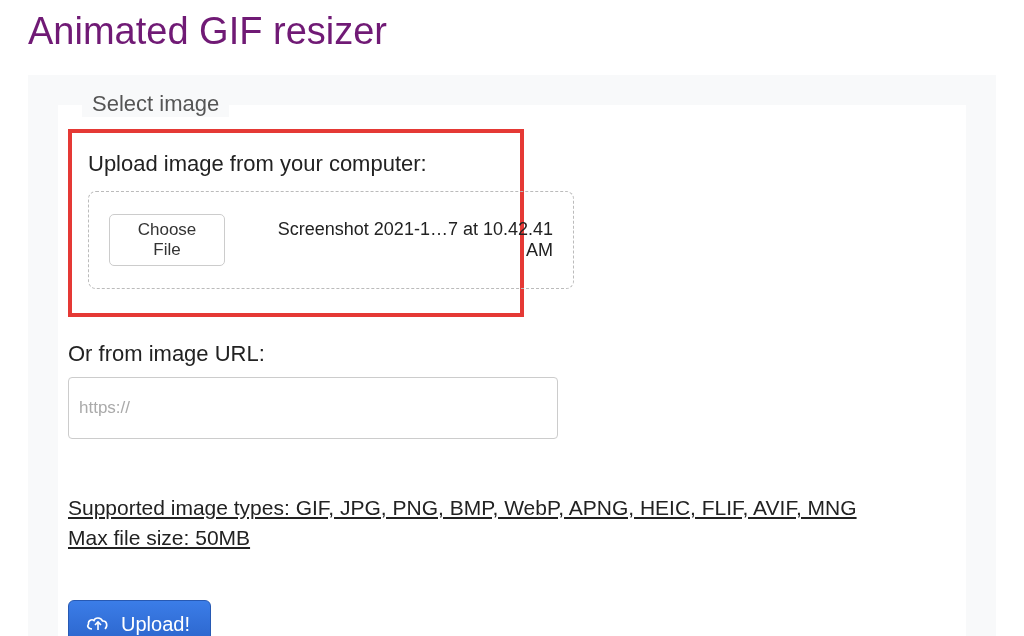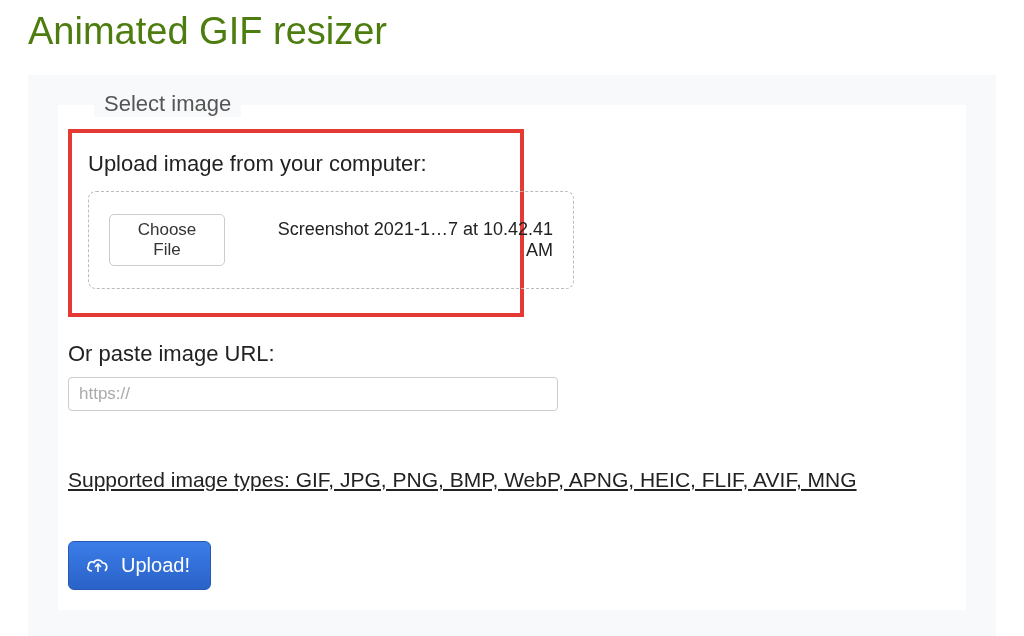--- a/index.html
+++ b/index.html
@@ -10,37 +10,37 @@
     body {
       font-family: -apple-system, BlinkMacSystemFont, "Segoe UI", Helvetica, Arial, sans-serif;
       background: #ffffff;
       color: #333;
       padding: 0;
       width: 1024px;
     }
     .page-title {
       font-size: 38px;
       font-weight: 400;
-      color: #4d7c0f;
+      color: #701a75;
       padding: 10px 28px 22px 28px;
     }
     .content-wrap {
       background: #f8f9fa;
       padding: 18px 30px 30px 30px;
       margin: 0 28px 0 28px;
       position: relative;
     }
     .fieldset-wrap {
       position: relative;
       margin-top: 12px;
     }
     .legend {
       position: absolute;
       top: -14px;
-      left: 36px;
+      left: 24px;
       background: #f8f9fa;
       padding: 0 10px;
       font-size: 22px;
       color: #555;
       z-index: 2;
     }
     .inner-white {
       background: #ffffff;
       padding: 24px 10px 20px 10px;
     }
@@ -81,21 +81,21 @@
     }
     .url-label {
       font-size: 22px;
       color: #222;
       margin-bottom: 10px;
       margin-top: 4px;
     }
     .url-input {
       width: 490px;
       font-size: 17px;
-      padding: 6px 10px;
+      padding: 20px 10px;
       border: 1px solid #ccc;
       border-radius: 4px;
       color: #999;
       font-family: inherit;
     }
     .url-input::placeholder {
       color: #aaa;
     }
     .info-block {
       margin-top: 54px;
@@ -141,25 +141,26 @@
     <div class="inner-white">
 
       <div class="highlight-box">
         <div class="upload-label">Upload image from your computer:</div>
         <div class="dashed-drop">
           <button class="choose-file-btn">Choose File</button>
           <span class="file-name">Screenshot 2021-1…7 at 10.42.41 AM</span>
         </div>
       </div>
 
-      <div class="url-label">Or paste image URL:</div>
+      <div class="url-label">Or from image URL:</div>
       <input type="text" class="url-input" placeholder="https://" style="">
 
       <div class="info-block">
         <div>Supported image types: GIF, JPG, PNG, BMP, WebP, APNG, HEIC, FLIF, AVIF, MNG</div>
+        <div>Max file size: 50MB</div>
       </div>
 
       <button class="upload-btn">
         <span class="cloud-icon">
           <svg viewBox="0 0 26 20" fill="none" stroke="#ffffff" stroke-width="1.6">
             <path d="M7 15 C3 15 2 12 3.5 10 C3 6 7 5 9 6.5 C10 3 16 3 17.5 7 C22 6.5 23 12 20 15"></path>
             <line x1="13" y1="8" x2="13" y2="16"></line>
             <polyline points="10,11 13,8 16,11"></polyline>
           </svg>
         </span>

